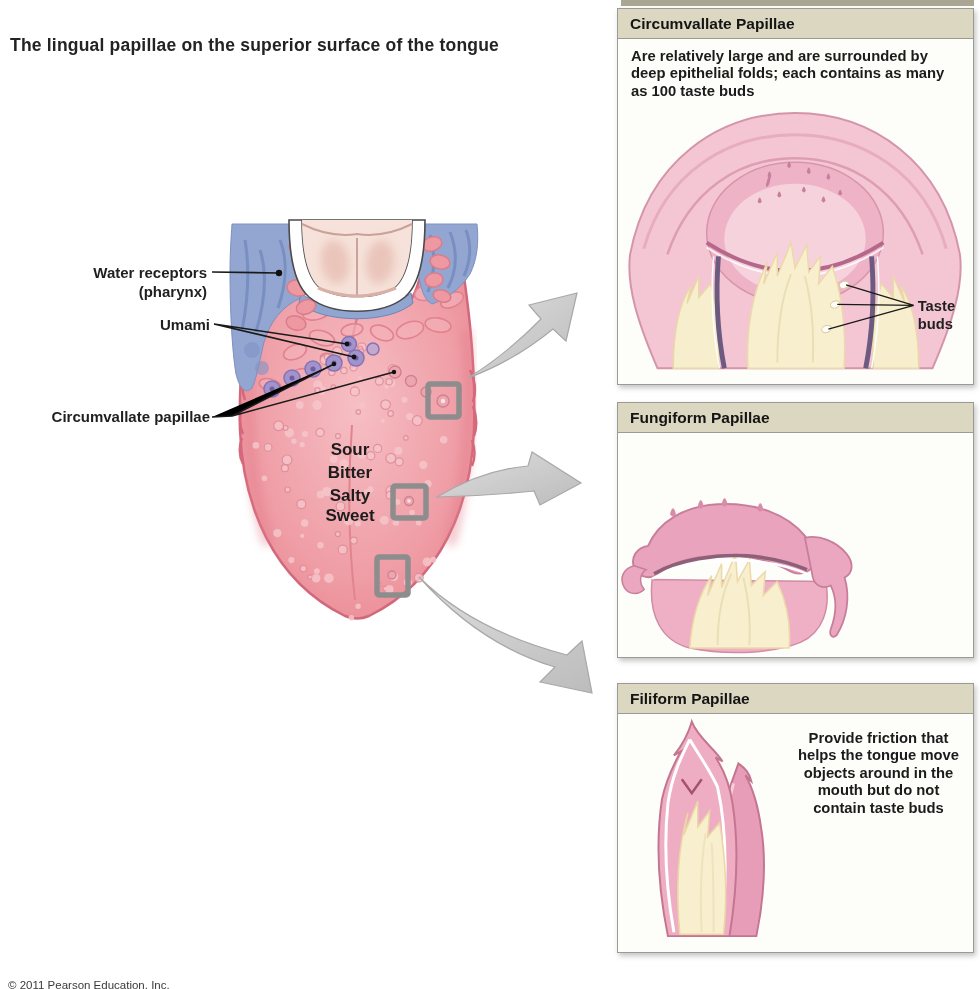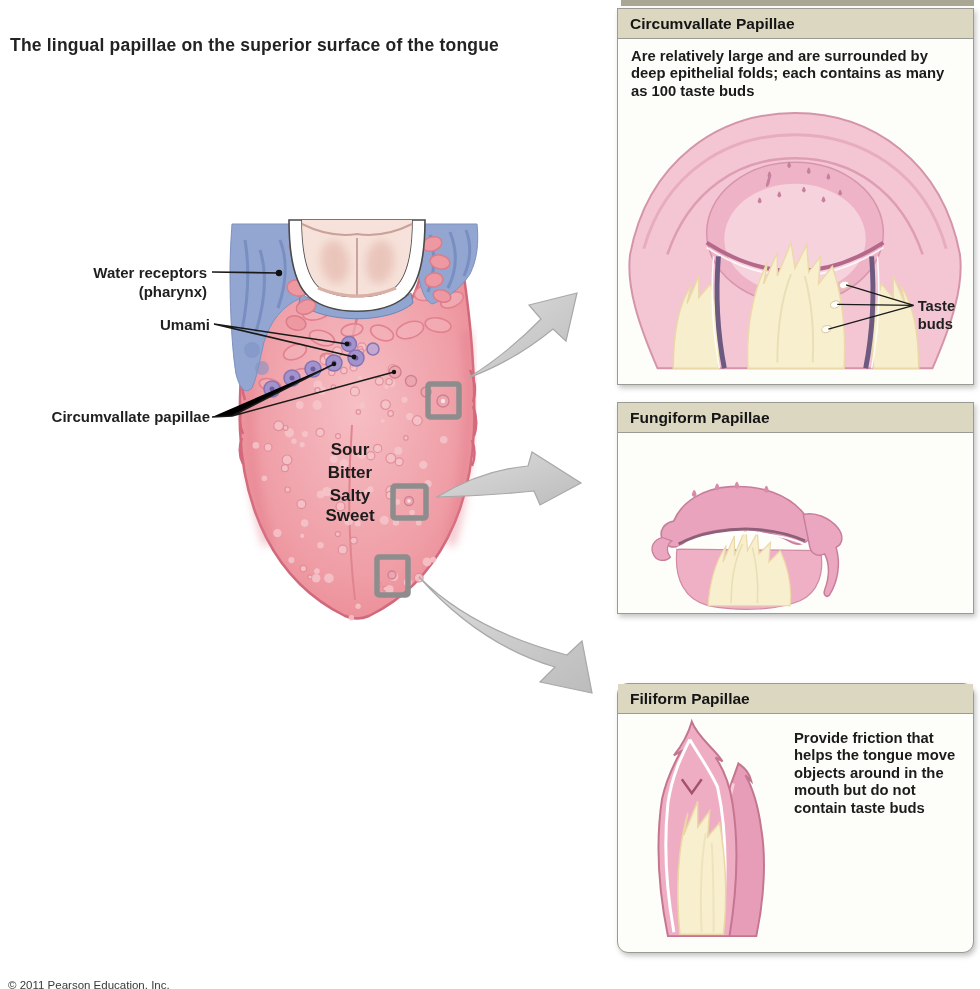--- a/index.html
+++ b/index.html
@@ -8,28 +8,28 @@
   .figure-title{position:absolute;left:10px;top:35px;width:600px;
        font-size:17.5px;font-weight:bold;color:#232323;letter-spacing:.2px;}
   .copyright{position:absolute;left:8px;top:959px;font-size:11.5px;color:#3a3a3a;margin-top:20px;}
   #main-art{position:absolute;left:0;top:0;z-index:1;}
   .top-strip{position:absolute;left:621px;top:0;width:353px;height:6px;
        background:#a9a694;z-index:2;}
   .panel{position:absolute;left:617px;width:357px;background:#fdfdfa;
        border:1.5px solid #9b9b93;box-shadow:2px 3px 5px rgba(110,110,110,.4);
        box-sizing:border-box;z-index:2;}
   #panel-circumvallate{top:8px;height:377px;}
-  #panel-fungiform{top:402px;height:212px;}
-  #panel-filiform{top:683px;height:270px;border-radius:11px;}
+  #panel-fungiform{top:402px;height:256px;}
+  #panel-filiform{top:683px;height:270px;}
   .panel-header{height:29px;background:#dbd7c1;border-bottom:1.5px solid #9b9b93;
        display:flex;align-items:center;padding:0 12px;}
   .panel-header span{font-size:15.5px;font-weight:bold;color:#141414;}
   .panel-desc{position:absolute;left:13px;top:39px;right:26px;
        font-size:14.8px;font-weight:bold;line-height:1.18;color:#1b1b1b;}
-  #panel-filiform .panel-desc{left:176px;top:46px;right:10px;}
+  #panel-filiform .panel-desc{left:176px;top:46px;right:10px;text-align:center;}
   .panel-art{position:absolute;left:0;top:0;width:100%;height:100%;pointer-events:none;}
   svg text.lbl{font-family:"Liberation Sans",sans-serif;font-weight:bold;
        fill:#1f1f1f;font-size:15px;}
   svg text.taste{font-family:"Liberation Sans",sans-serif;font-weight:bold;
        fill:#1c1c1c;font-size:17px;}
 </style>
 </head>
 <body>
 
 <div class="figure-title">The lingual papillae on the superior surface of the tongue</div>

